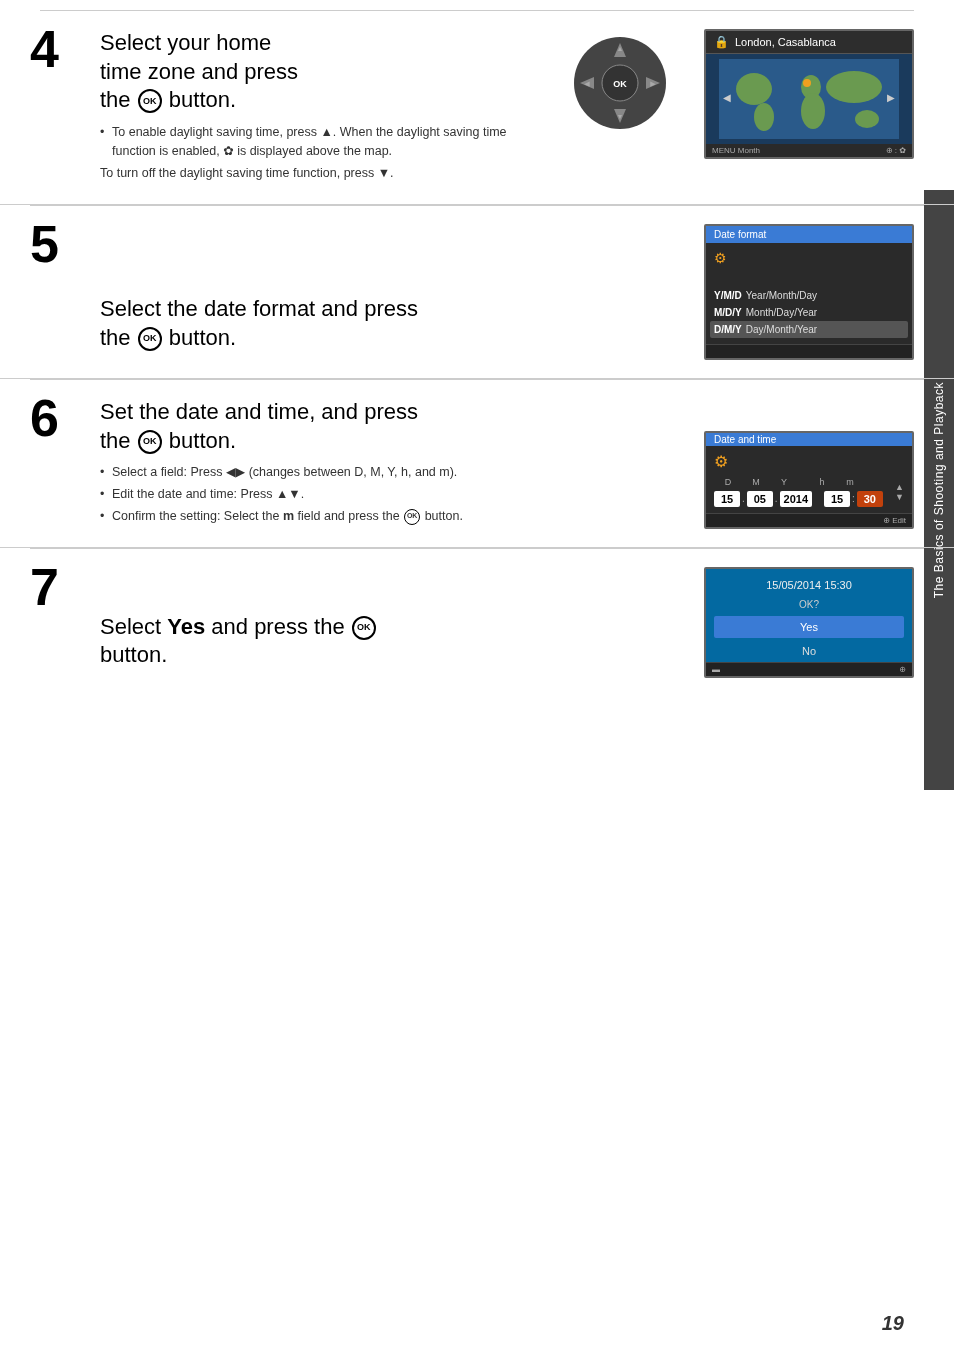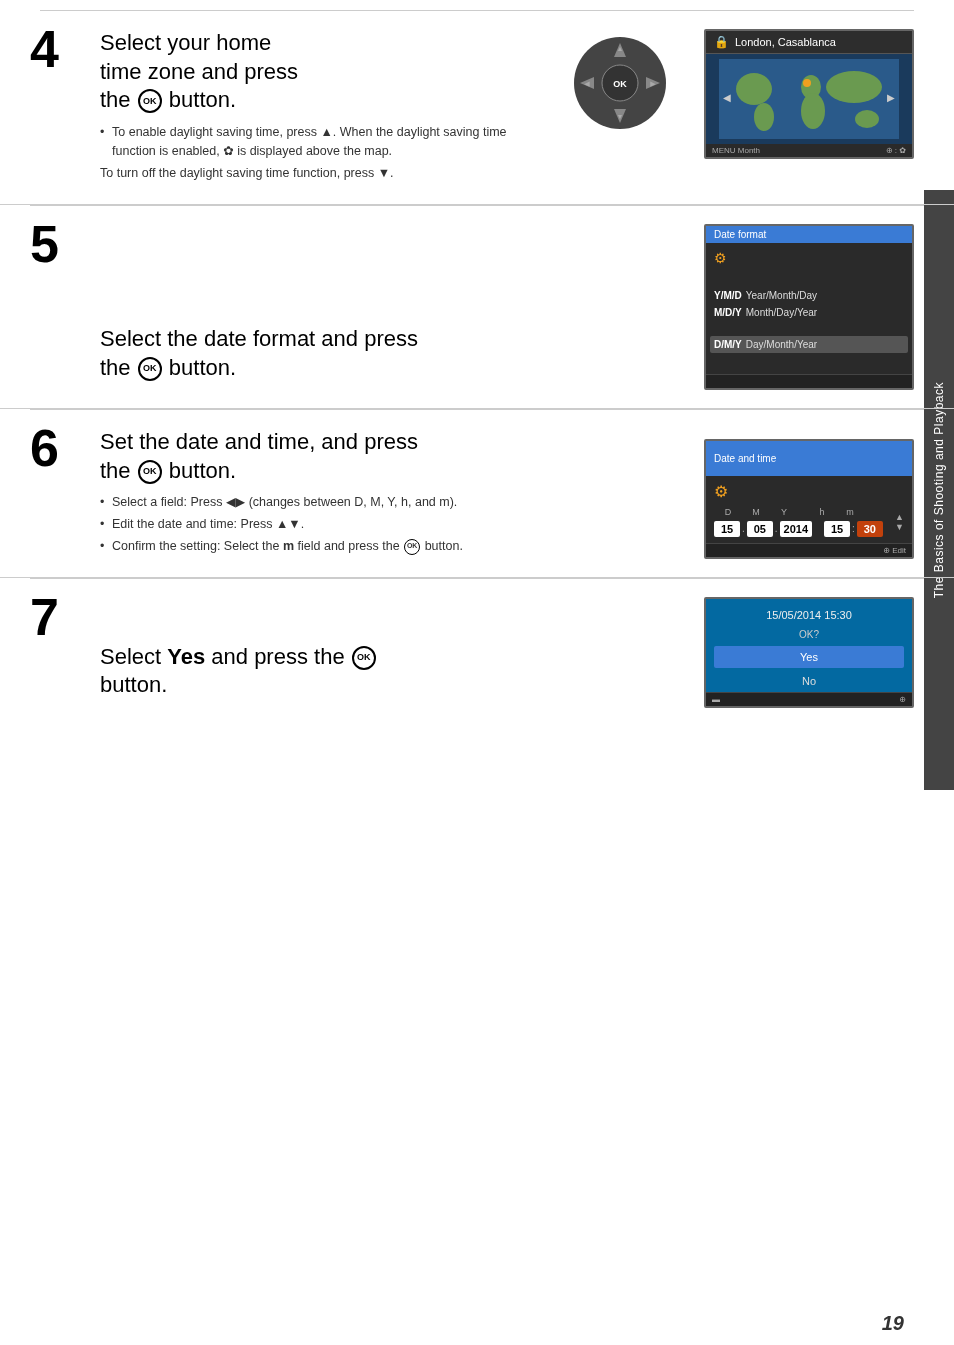--- a/index.html
+++ b/index.html
@@ -178,41 +178,41 @@
       gap: 4px;
     }
     .s5-screen .s5-option .opt-key {
       font-weight: bold;
       color: #fff;
     }
     .s5-screen .s5-option.highlighted {
       background: #555;
       padding: 3px 4px;
       border-radius: 2px;
-      margin: 15px -4px;
+      margin: 0 -4px;
     }
     .s5-screen .s5-footer {
       background: #222;
       height: 14px;
       border-top: 1px solid #444;
     }
 
     
     .s6-screen {
       width: 210px;
       border: 2px solid #666;
       background: #1e1e1e;
       border-radius: 2px;
       font-size: 10px;
       color: #eee;
     }
     .s6-screen .s6-title {
       background: #3a7bd5;
       color: #fff;
-      padding: 12px 8px;
+      padding: 1px 8px;
       font-size: 10px;
     }
     .s6-screen .s6-body {
       padding: 6px 8px;
       background: #2a2a2a;
     }
     .s6-screen .s6-tune {
       color: #f0a020;
       font-size: 16px;
       margin-bottom: 6px;

